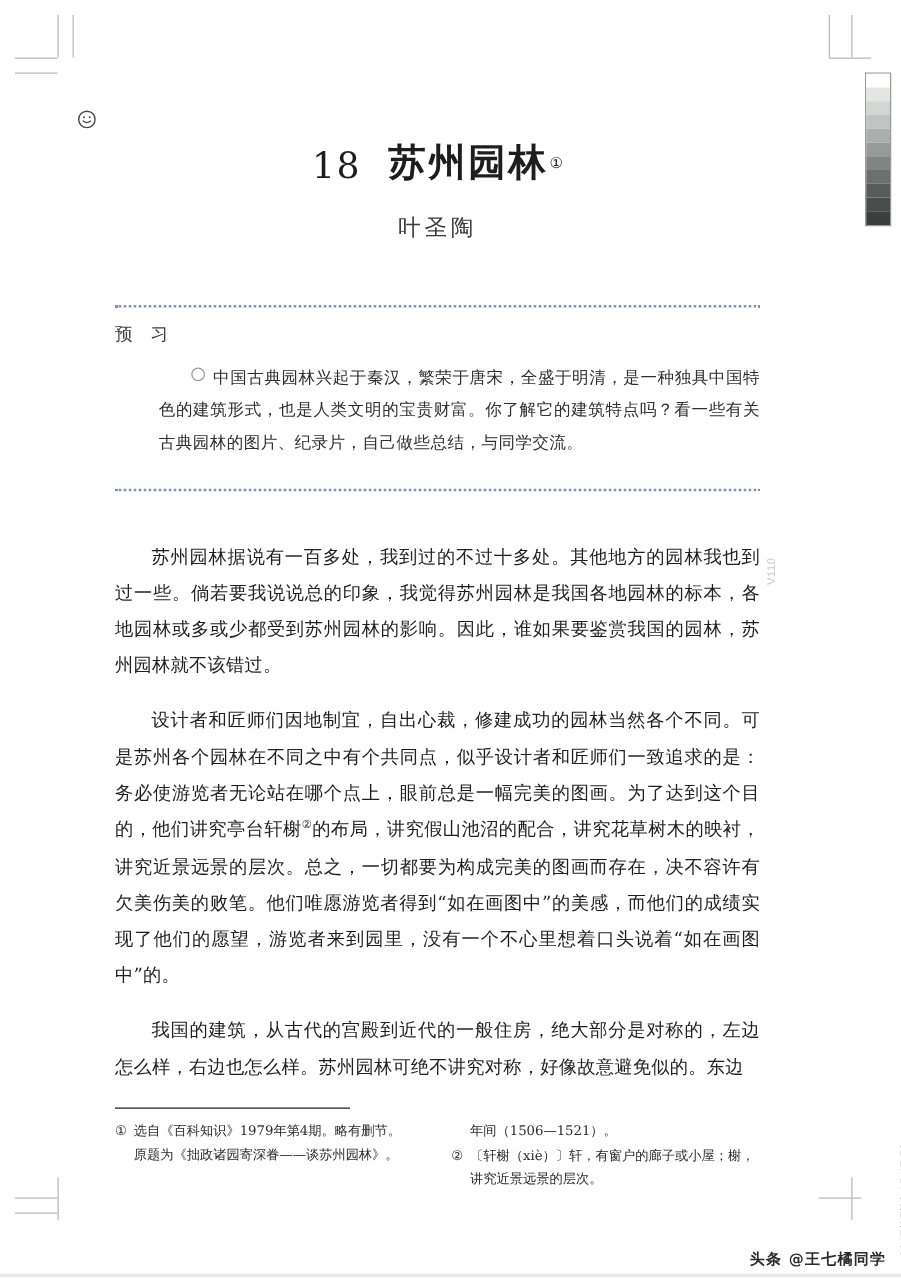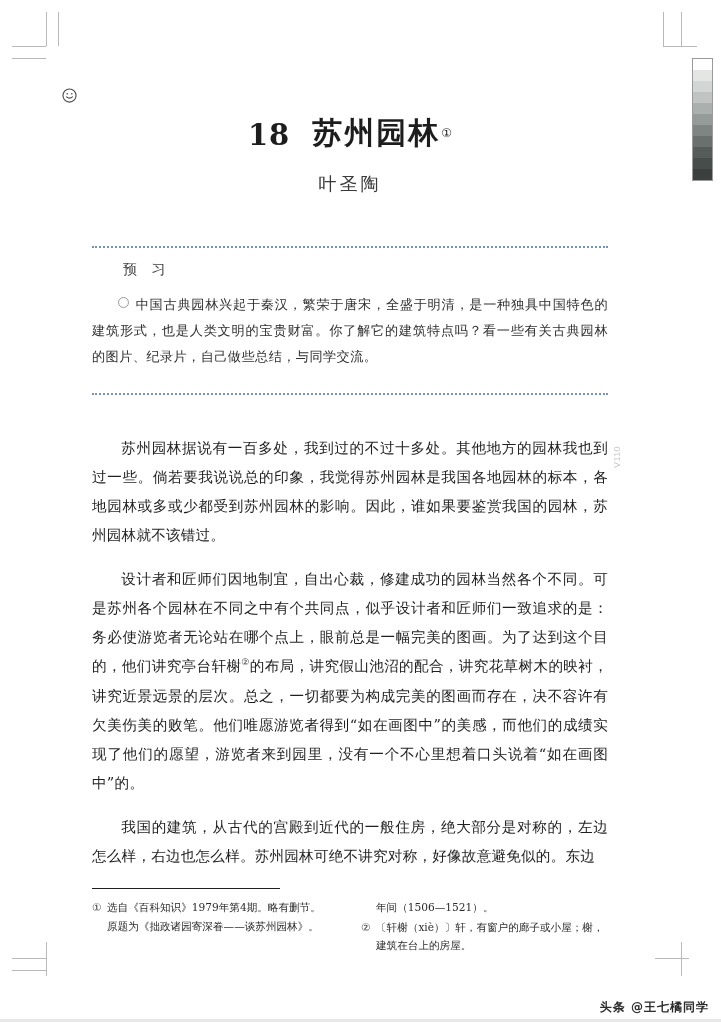--- a/index.html
+++ b/index.html
@@ -83,26 +83,26 @@
 
   .title-row {
     margin-top: 118px;
     text-align: center;
     color: #1d1d1d;
     line-height: 1;
   }
   .title-num {
     font-family: "DejaVu Serif", "Liberation Serif", serif;
     font-size: 29px;
-    font-weight: 700;
+    font-weight: 400;
     letter-spacing: 1px;
     vertical-align: -2px;
   }
   .title-text {
-    font-family: Liberation Sans, sans-serif;
+    font-family: Liberation Mono, monospace;
     font-size: 30px;
     font-weight: 600;
     margin-left: 22px;
     letter-spacing: 2px;
   }
   .title-sup {
     font-size: 12px;
     vertical-align: super;
     font-weight: 400;
     margin-left: 1px;
@@ -127,29 +127,29 @@
   }
   .preview-inner {
     padding: 13px 0 10px 0;
   }
   .preview-label {
     font-size: 14px;
     color: #3d3d3d;
     letter-spacing: 5px;
     margin-bottom: 4px;
     font-family: "DejaVu Serif", "Liberation Serif", serif;
-    margin-left: 31px;
   }
   .preview-item {
     font-size: 13.2px;
     line-height: 1.95;
     color: #2f2f2f;
     text-align: justify;
     text-indent: 2em;
     letter-spacing: 0.4px;
+    margin-left: 35px;
   }
   .bullet-circle {
     display: inline-block;
     width: 9px;
     height: 9px;
     border: 1.4px solid #9a9a9a;
     border-radius: 50%;
     margin-right: 6px;
     vertical-align: 1px;
   }
@@ -330,21 +330,21 @@
         <div class="fn">
           <div class="fn-mark"></div>
           <div class="fn-body">
             <div>年间（1506—1521）。</div>
           </div>
         </div>
         <div class="fn">
           <div class="fn-mark">②</div>
           <div class="fn-body">
             <div>〔轩榭（xiè）〕轩，有窗户的廊子或小屋；榭，</div>
-            <div>建筑在台上的房屋。</div>
+            <div>讲究近景远景的层次。</div>
           </div>
         </div>
       </div>
     </div>
 
   </div>
 
 
   <div class="watermark">头条 @王七橘同学</div>
   <div class="wm-bar"></div>

